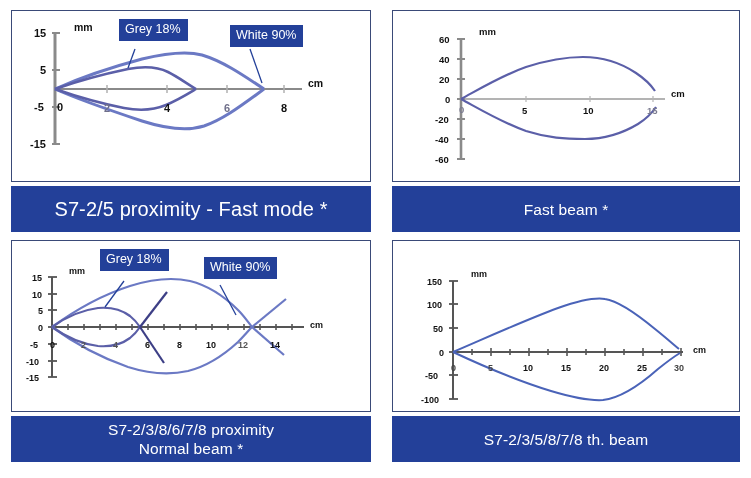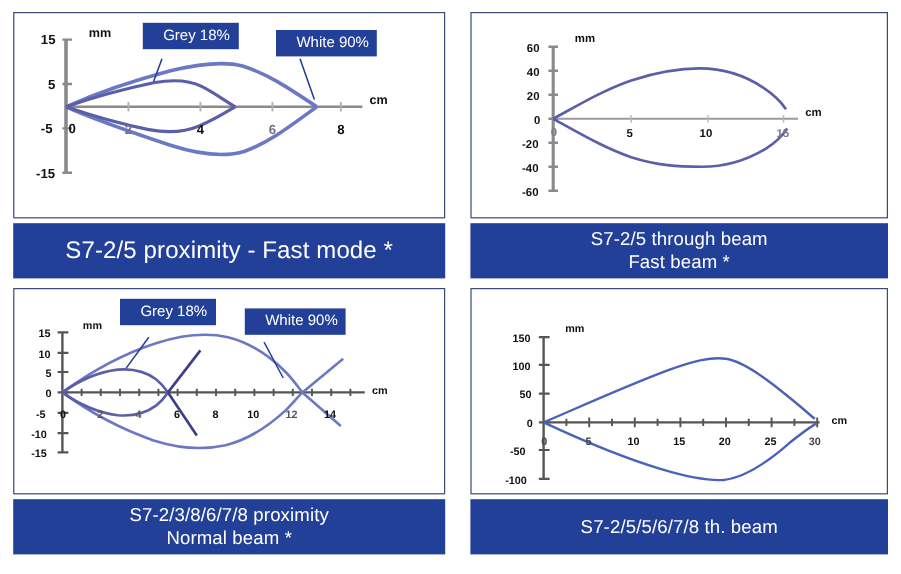--- a/index.html
+++ b/index.html
@@ -10,21 +10,21 @@
   .plotbox{position:absolute;left:0;top:0;right:0;height:172px;border:1.5px solid #3a4a78;background:#ffffff;box-sizing:border-box;overflow:hidden;}
   .caption{position:absolute;left:0;right:0;top:176px;height:46px;background:#234099;color:#ffffff;
            display:flex;align-items:center;justify-content:center;text-align:center;
            font-size:15.5px;line-height:19px;letter-spacing:.1px;box-sizing:border-box;padding:2px 4px;}
   .caption.one-line{font-size:20px;}
 
   .svgwrap{position:absolute;left:0;top:0;width:100%;height:100%;}
   svg{display:block;}
 
   .tag{position:absolute;background:#234099;color:#fff;font-size:12.5px;line-height:13px;
-       padding:4px 7px 5px 17px;white-space:nowrap;box-sizing:border-box;}
+       padding:4px 7px 5px 6px;white-space:nowrap;box-sizing:border-box;}
 </style>
 </head>
 <body>
 
 <div class="sheet">
 
   <div class="panel" style="left:11px;top:10px;width:360px;height:222px;">
     <div class="plotbox">
       <div class="svgwrap">
         <svg viewBox="0 0 360 170" width="360" height="170">
@@ -108,21 +108,20 @@
           <text x="66" y="102" font-family="Liberation Sans, sans-serif" font-size="9.5" font-weight="bold" fill="#7a7a8f">0</text>
           <text x="129" y="103" font-family="Liberation Sans, sans-serif" font-size="9.5" font-weight="bold" fill="#111">5</text>
           <text x="190" y="103" font-family="Liberation Sans, sans-serif" font-size="9.5" font-weight="bold" fill="#111">10</text>
           <text x="254" y="103" font-family="Liberation Sans, sans-serif" font-size="9.5" font-weight="bold" fill="#7a7a8f">15</text>
           <text x="278" y="86" font-family="Liberation Sans, sans-serif" font-size="9.5" font-weight="bold" fill="#111">cm</text>
         </svg>
       </div>
     </div>
     <div class="caption">
       <div>
-        <div>S7-2/5 through beam</div>
         <div>Fast beam *</div>
       </div>
     </div>
   </div>
 
   <div class="panel" style="left:11px;top:240px;width:360px;height:222px;">
     <div class="plotbox">
       <div class="svgwrap">
         <svg viewBox="0 0 360 170" width="360" height="170">
           <line x1="40" y1="36" x2="40" y2="136" stroke="#555" stroke-width="2"></line>
@@ -244,18 +243,18 @@
           <text x="168" y="130" font-family="Liberation Sans, sans-serif" font-size="9" font-weight="bold" fill="#111">15</text>
           <text x="206" y="130" font-family="Liberation Sans, sans-serif" font-size="9" font-weight="bold" fill="#111">20</text>
           <text x="244" y="130" font-family="Liberation Sans, sans-serif" font-size="9" font-weight="bold" fill="#111">25</text>
           <text x="281" y="130" font-family="Liberation Sans, sans-serif" font-size="9" font-weight="bold" fill="#444">30</text>
           <text x="300" y="112" font-family="Liberation Sans, sans-serif" font-size="9" font-weight="bold" fill="#111">cm</text>
         </svg>
       </div>
     </div>
     <div class="caption">
       <div>
-        <div>S7-2/5/5/6/7/8 th. beam</div>
+        <div>S7-2/3/5/8/7/8 th. beam</div>
       </div>
     </div>
   </div>
 
 </div>
 
 </body></html>

